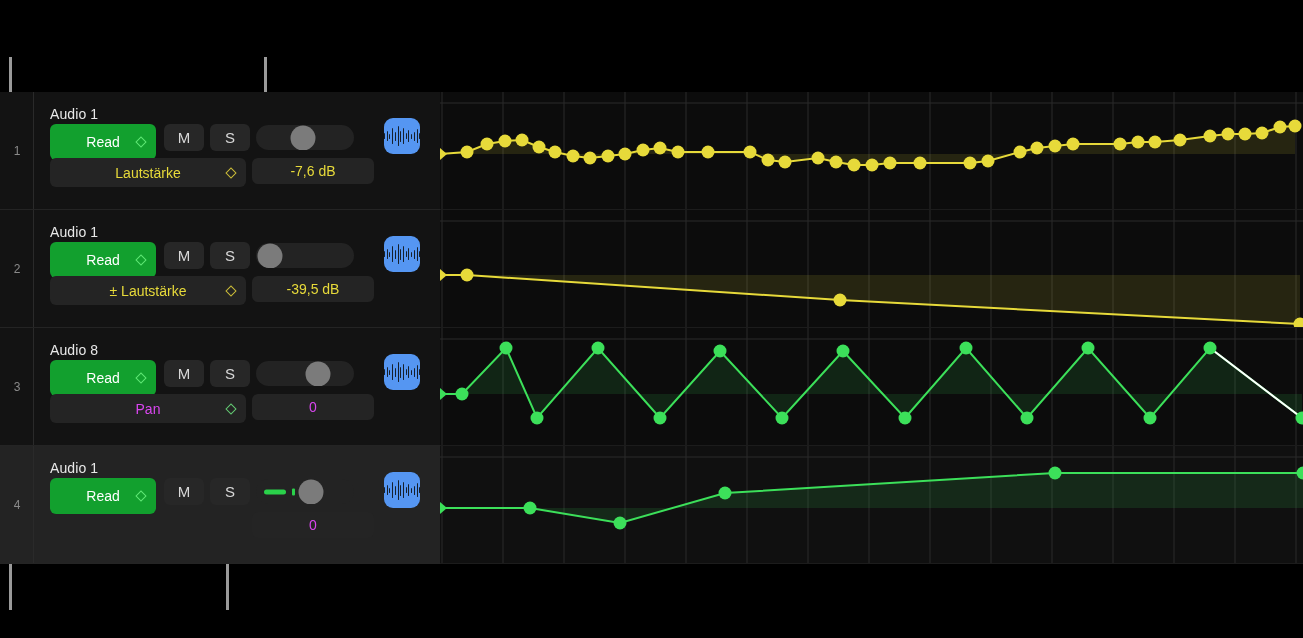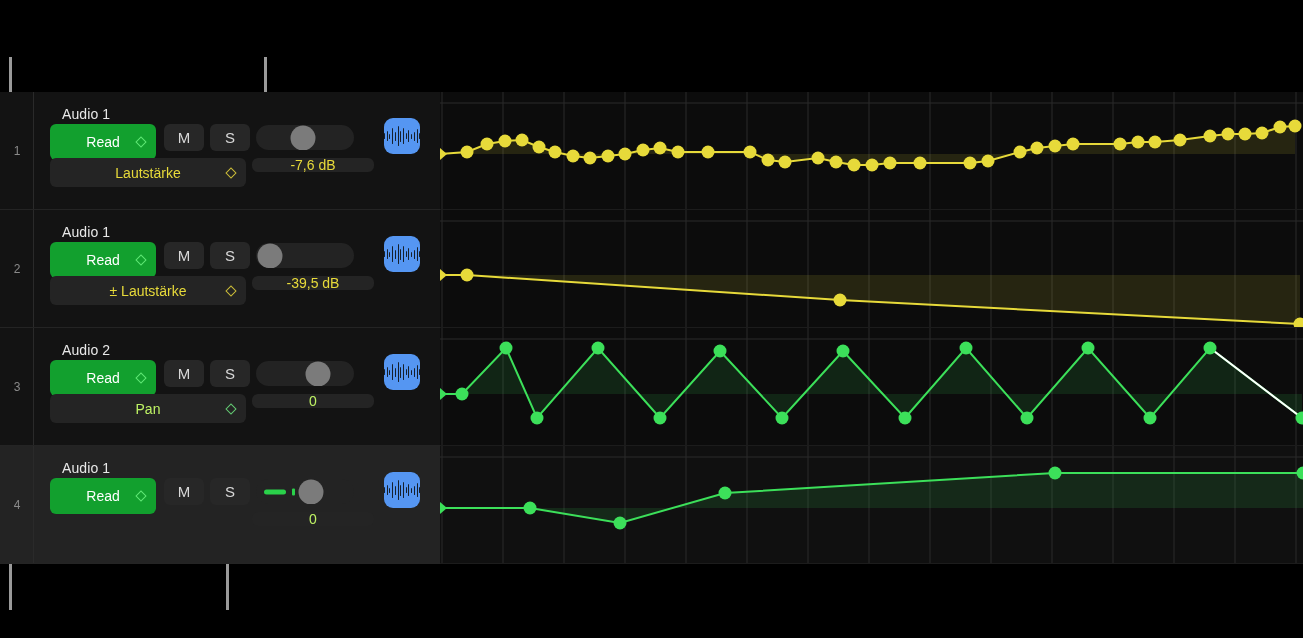--- a/index.html
+++ b/index.html
@@ -10,21 +10,21 @@
   
   .tracks{position:absolute;left:0;top:92px;width:440px;height:472px;background:#0d0d0d;}
   .track{position:relative;height:118px;box-sizing:border-box;
          border-bottom:1px solid #242424;background:#131313;}
   .track.sel{background:#232323;}
   .track .numcol{position:absolute;left:0;top:0;width:34px;height:100%;
                  border-right:1px solid #2a2a2a;box-sizing:border-box;}
   .track .num{position:absolute;left:0;top:50%;transform:translateY(-50%);
               width:34px;text-align:center;color:#8a8a8a;font-size:12px;}
   .track .body{position:absolute;left:34px;top:0;right:0;height:100%;}
-  .tname{position:absolute;left:16px;top:14px;color:#e8e8e8;font-size:14px;letter-spacing:.1px;margin-left:12px;}
+  .tname{position:absolute;left:16px;top:14px;color:#e8e8e8;font-size:14px;letter-spacing:.1px;}
 
   .readbtn{position:absolute;left:16px;top:32px;width:106px;height:36px;border-radius:6px;
            background:#12a02e;display:flex;align-items:center;justify-content:center;}
   .readbtn .lbl{color:#fff;font-size:14px;}
   .diamond{position:absolute;right:11px;top:50%;transform:translateY(-50%);
            width:8px;height:8px;}
   .diamond::before{content:"";position:absolute;inset:0;border:1.3px solid rgba(255,255,255,.55);
            transform:rotate(45deg);box-sizing:border-box;}
   .diamond.g::before{border-color:rgba(120,255,140,.75);}
   .diamond.y::before{border-color:rgba(232,214,60,.85);}
@@ -43,25 +43,25 @@
   .slider .tick{position:absolute;top:50%;transform:translateY(-50%);width:3px;height:7px;
           border-radius:1px;background:#2ad14a;}
 
   .wave{position:absolute;left:350px;top:26px;width:36px;height:36px;border-radius:9px;
         background:#5596f2;display:flex;align-items:center;justify-content:center;gap:2px;}
   .wave i{display:block;width:2px;background:#16202c;border-radius:1px;}
 
   .param{position:absolute;left:16px;top:66px;width:196px;height:29px;border-radius:6px;
          background:#242424;display:flex;align-items:center;justify-content:center;}
   .param .lbl{font-size:14px;}
-  .valbox{position:absolute;left:218px;top:66px;width:122px;height:14px;border-radius:6px;
+  .valbox{position:absolute;left:218px;top:66px;width:122px;height:26px;border-radius:6px;
           background:#242424;display:flex;align-items:center;justify-content:center;}
   .valbox .lbl{font-size:14px;}
   .yel{color:#e7da3a;}
-  .grn{color:#bef264;}
+  .grn{color:#d946ef;}
 
   
   .lanes{position:absolute;left:440px;top:92px;width:863px;height:472px;background:#0a0a0a;}
   .lane{position:relative;height:118px;overflow:hidden;border-bottom:1px solid #1c1c1c;
         box-sizing:border-box;background:#0c0c0c;}
   .lane.sel{background:#101010;}
   .lane svg{position:absolute;left:0;top:0;width:863px;height:118px;display:block;}
 
   
   .leader{position:absolute;background:#9a9a9a;}
@@ -156,21 +156,21 @@
           </div>
           <div class="valbox">
             <span class="lbl yel">-39,5 dB</span>
           </div>
         </div>
       </div>
       <div class="track">
         <div class="numcol"></div>
         <div class="num">3</div>
         <div class="body">
-          <div class="tname">Audio 2</div>
+          <div class="tname">Audio 8</div>
           <div class="readbtn">
             <span class="lbl">Read</span>
             <span class="diamond g"></span>
           </div>
           <div class="msbtn m">M</div>
           <div class="msbtn s">S</div>
           <div class="slider">
             <div class="knob" style="left: 63%;"></div>
           </div>
           <div class="wave">

